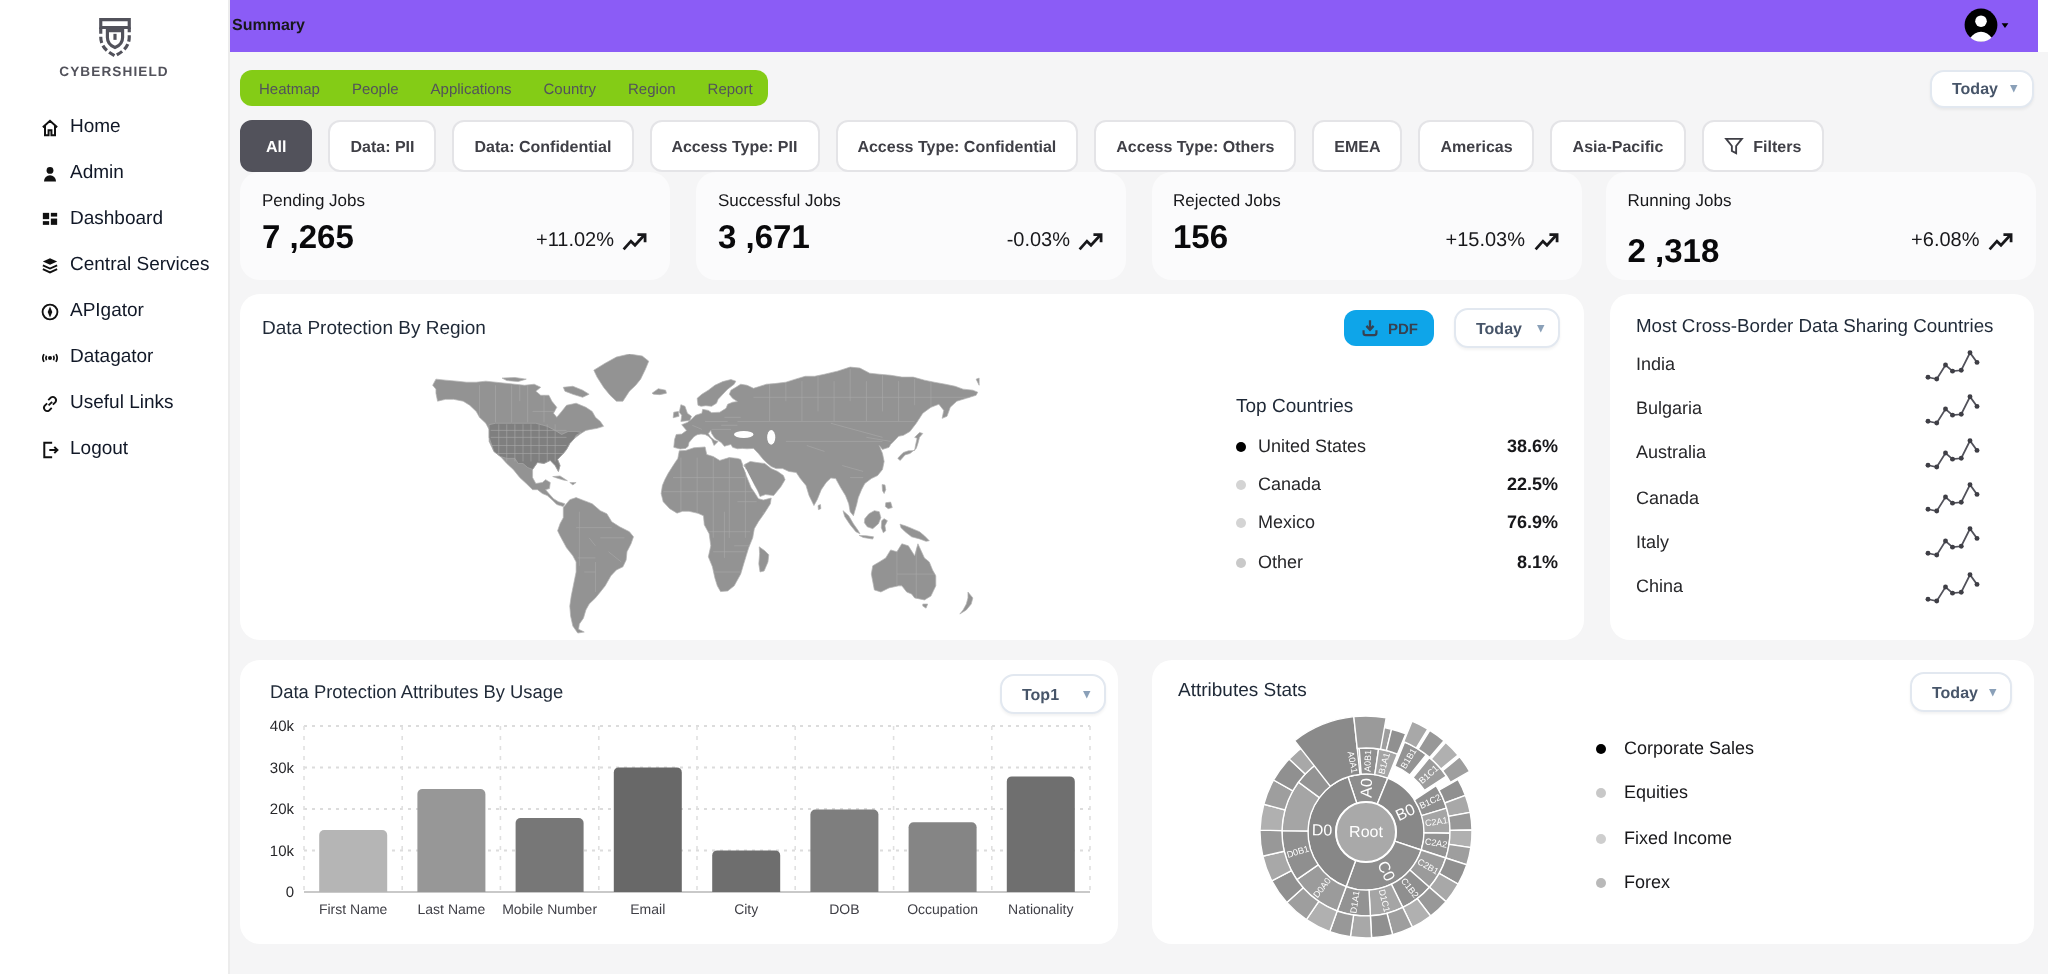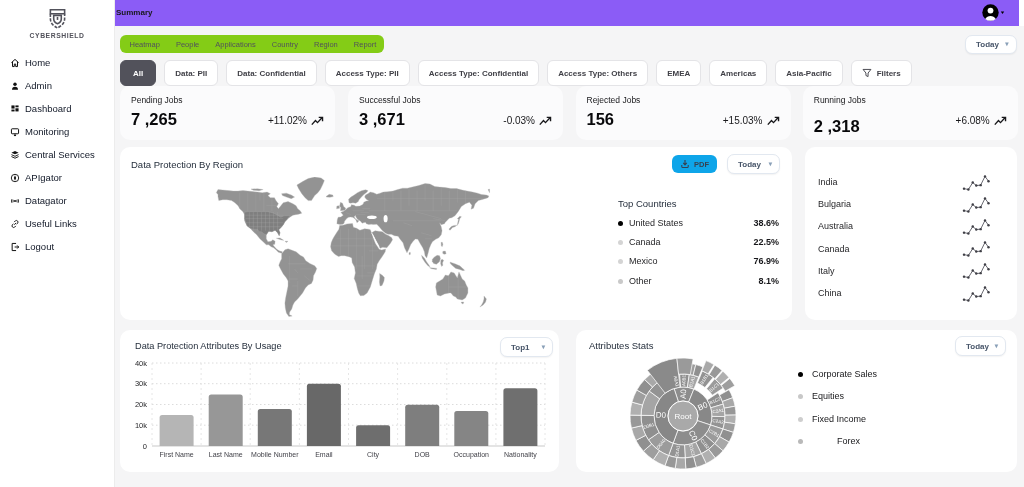--- a/index.html
+++ b/index.html
@@ -1,20 +1,20 @@
 <!DOCTYPE html>
 <html><head>
 <meta charset="utf-8">
 <style>
 * { margin:0; padding:0; box-sizing:border-box; }
 html,body { width:1024px; height:487px; overflow:hidden; font-family:"Liberation Sans",sans-serif; background:#fff; }
 .sidebar { position:absolute; left:0; top:0; width:115px; height:487px; background:#fff; border-right:1px solid #ececec; z-index:5;}
 .logo { text-align:center; padding-top:8px; }
 .logo .lname { font-size:6.8px; font-weight:bold; color:#52525b; letter-spacing:0.55px; margin-top:0; line-height:6px;}
-.menu { margin-top:12px; }
+.menu { margin-top:12px;padding-left:10px; }
 .mi { display:flex; align-items:center; height:23px; padding-left:10px; font-size:9.5px; color:#111827; }
 .mi svg { width:10px; height:10px; margin-right:5px; flex:none;}
 .hdr { position:absolute; left:110px; top:0; width:909px; height:26px; background:#8b5cf6;}
 .hdr .sum { position:absolute; left:6px; top:8px; font-size:8px; font-weight:bold; color:#18181b;}
 .content { position:absolute; left:115px; top:26px; width:909px; height:461px; background:#f5f5f6;}
 .card { position:absolute; background:#fff; border-radius:10px; }
 .scard { position:absolute; background:#fbfbfc; border-radius:10px; }
 .tabbar { position:absolute; left:5px; top:9px; height:18px; background:#84cc16; border-radius:6px; display:flex; align-items:center; padding:0 9.5px; gap:16px; width:264px;}
 .tabbar span { font-size:7.5px; color:#52525b; }
 .chips { position:absolute; left:5px; top:34px; display:flex; gap:8px; }
@@ -43,24 +43,20 @@
 <div class="mi"><svg viewBox="0 0 14 14">
           <circle cx="7" cy="4.5" r="2.4" fill="#111"></circle>
           <path d="M2.8 12.2 a4.2 4.3 0 0 1 8.4 0 z" fill="#111"></path>
         </svg>Admin</div>
 <div class="mi"><svg viewBox="0 0 14 14">
           <rect x="2" y="2" width="4.4" height="4.4" fill="#111"></rect>
           <rect x="7.6" y="2" width="4.4" height="2.6" fill="#111"></rect>
           <rect x="2" y="7.8" width="4.4" height="2.6" fill="#111"></rect>
           <rect x="7.6" y="6" width="4.4" height="4.4" fill="#111"></rect>
         </svg>Dashboard</div>
-<div class="mi"><svg viewBox="0 0 14 14">
-          <rect x="2" y="2.5" width="10" height="7" rx="1" stroke="#111" stroke-width="1.4" fill="none"></rect>
-          <path d="M5.5 12 h3 M7 9.5 V12" stroke="#111" stroke-width="1.4"></path>
-        </svg>Monitoring</div>
 <div class="mi"><svg viewBox="0 0 14 14">
           <path d="M7 1.5 L12 3.8 L7 6.1 L2 3.8 Z" fill="#111"></path>
           <path d="M2 6.5 L7 8.8 L12 6.5 M2 9.2 L7 11.5 L12 9.2" stroke="#111" stroke-width="1.3" fill="none"></path>
         </svg>Central Services</div>
 <div class="mi"><svg viewBox="0 0 14 14">
           <circle cx="7" cy="7" r="5.2" stroke="#111" stroke-width="1.3" fill="none"></circle>
           <path d="M7 3.2 L8.6 7 L7 10.8 L5.4 7 Z" fill="#111"></path>
         </svg>APIgator</div>
 <div class="mi"><svg viewBox="0 0 14 14">
           <path d="M2.8 4.3 a5.2 5.2 0 0 0 0 5.4 M11.2 4.3 a5.2 5.2 0 0 1 0 5.4 M4.6 5.4 a3.1 3.1 0 0 0 0 3.2 M9.4 5.4 a3.1 3.1 0 0 1 0 3.2" stroke="#111" stroke-width="1.2" fill="none"></path>
@@ -273,20 +269,21 @@
 <span style="position:absolute;right:0;top:0;font-size:9px;font-weight:bold;color:#18181b;">76.9%</span>
 </div>
 <div style="position:absolute;left:498px;top:129px;width:161px;height:11px;">
 <span style="position:absolute;left:0;top:3px;width:5px;height:5px;border-radius:50%;background:#c9c9c9;"></span>
 <span style="position:absolute;left:11px;top:0;font-size:9px;color:#27272a;">Other</span>
 <span style="position:absolute;right:0;top:0;font-size:9px;font-weight:bold;color:#18181b;">8.1%</span>
 </div>
 
 </div>
   <div class="card" style="left:690px; top:121px; width:212px; height:173px;">
+      <div class="ctitle" style="left:13px;top:10px;font-size:9.4px;">Most Cross-Border Data Sharing Countries</div>
 <div style="position:absolute;left:13px;top:24.5px;width:178px;height:21px;display:flex;align-items:center;justify-content:space-between;">
 <span style="font-size:9px;color:#27272a;">India</span>
         <svg width="36" height="21" viewBox="0 0 40 24">
           <polyline points="4,19 9,20 14,12 18,15.5 23,15 28,5 32,10.5" fill="none" stroke="#52525b" stroke-width="1"></polyline>
           <g fill="#3f3f46">
             <circle cx="4" cy="19" r="1.4"></circle>
             <circle cx="9" cy="20" r="1.4"></circle>
             <circle cx="14" cy="12" r="1.4"></circle>
             <circle cx="18" cy="15.5" r="1.4"></circle>
             <circle cx="23" cy="15" r="1.4"></circle>
@@ -498,17 +495,17 @@
 <div style="position:absolute;left:222px;top:59px;height:14px;display:flex;align-items:center;">
 <span style="width:5px;height:5px;border-radius:50%;background:#c8c8c8;margin-right:9px;"></span>
 <span style="font-size:9px;color:#18181b;">Equities</span>
       </div>
 <div style="position:absolute;left:222px;top:82px;height:14px;display:flex;align-items:center;">
 <span style="width:5px;height:5px;border-radius:50%;background:#cecece;margin-right:9px;"></span>
 <span style="font-size:9px;color:#18181b;">Fixed Income</span>
       </div>
 <div style="position:absolute;left:222px;top:104px;height:14px;display:flex;align-items:center;">
 <span style="width:5px;height:5px;border-radius:50%;background:#b9b9b9;margin-right:9px;"></span>
-<span style="font-size:9px;color:#18181b;margin-left:25px;">Forex</span>
+<span style="font-size:9px;color:#18181b;">Forex</span>
       </div>
 
 </div>
 </div>
 
 </body></html>

